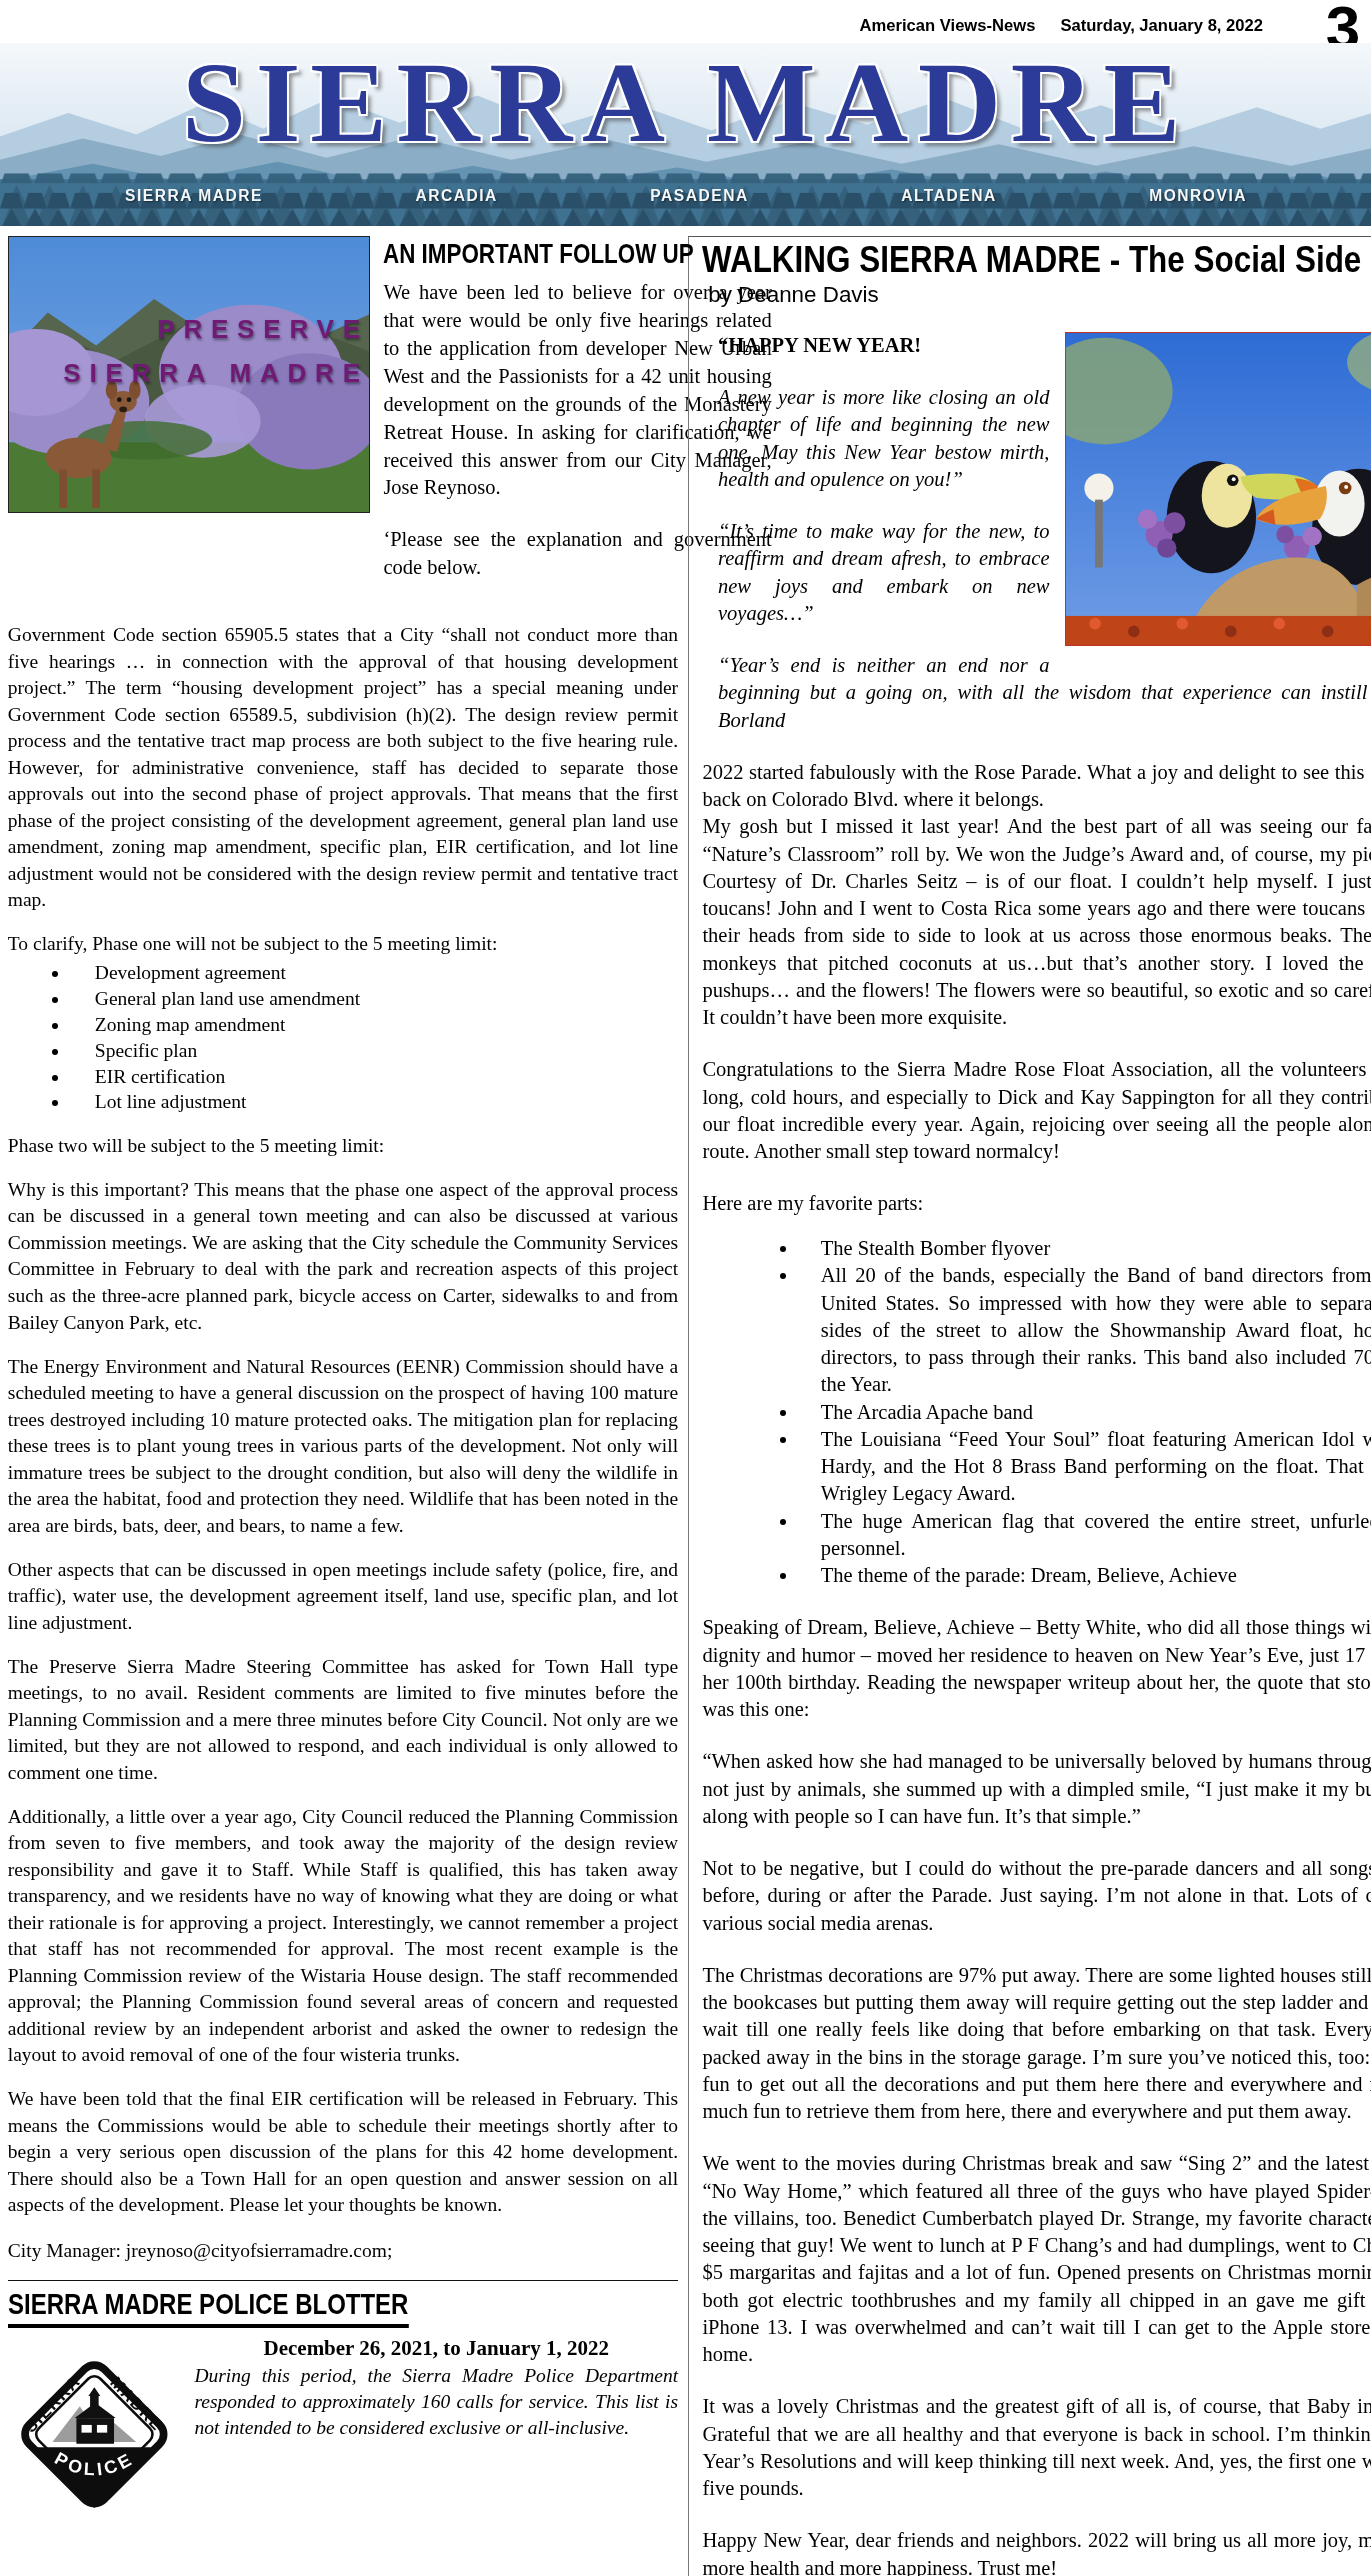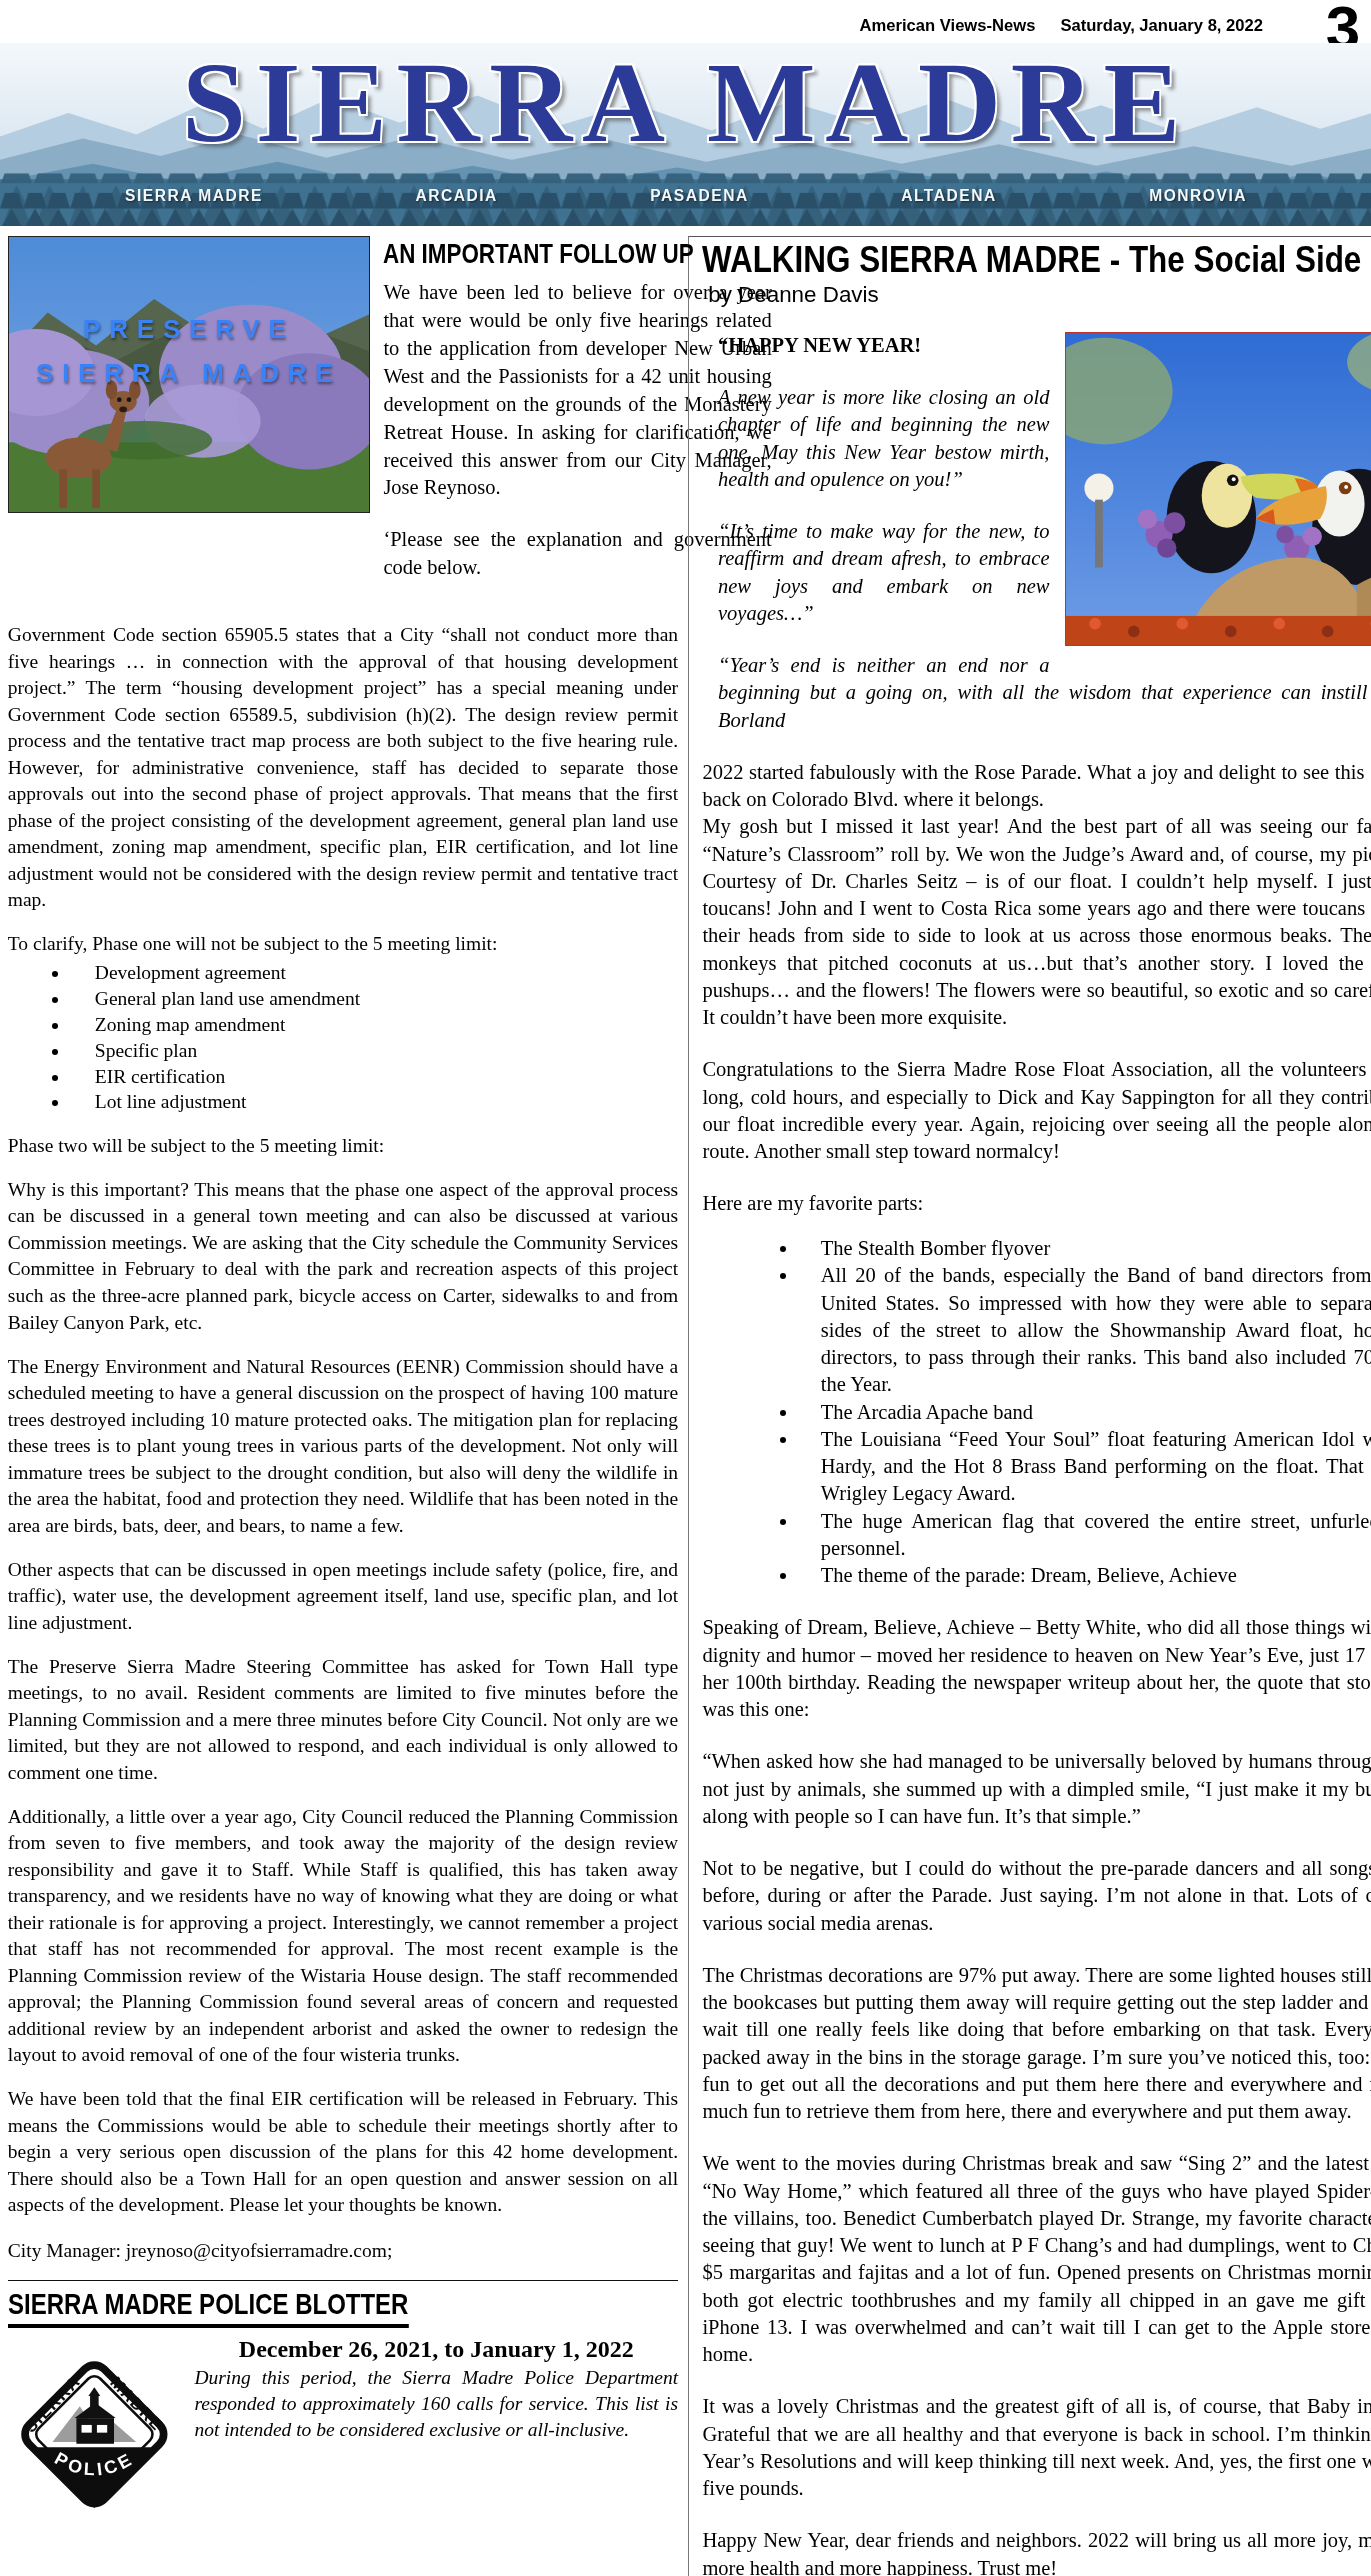--- a/index.html
+++ b/index.html
@@ -36,39 +36,39 @@
   }
   
   .content { display:flex; padding:9.7px 3.9px 0 7.8px; }
   .left-col { width:680px; padding-right:9.7px; }
   .right-col { flex:1; border-left:1px solid #777; border-top:1px solid #555; padding:1.9px 3.9px 0 13.6px; }
   
   .photo-row { display:flex; gap:13.6px; }
   .preserve-photo { width:362px; height:277px; position:relative; border:1px solid #222; flex:none; }
   .preserve-photo svg { width:100%; height:100%; display:block; }
   .preserve-caption {
-    position:absolute; top:70px; left:0; right:0; text-align:center;
-    font-family:"Liberation Sans", sans-serif; font-weight:bold; color:#3b82f6;
+    position:absolute; top:70px; left:0; right:0; text-align:right;
+    font-family:"Liberation Sans", sans-serif; font-weight:bold; color:#701a75;
     font-size:26px; letter-spacing:8.8px; line-height:1.7; text-shadow:1px 1.9px 2.9px rgba(0,0,0,.45);
   }
   .condensed { font-family:"Liberation Sans", sans-serif; font-weight:bold; display:inline-block; transform-origin:0 50%; white-space:nowrap; }
   .followup-head { font-size:28px; transform:scaleX(.8); letter-spacing:0; margin-bottom:9.7px; }
   .intro-col { flex:1; padding-top:1.9px; }
   .intro-col p { font-size:20.5px; line-height:1.36; text-align:justify; margin-bottom:23.4px; }
   .body-copy p { font-size:19.5px; line-height:1.36; text-align:justify; margin-top:17.5px; }
   ul.plain-list { list-style:disc outside; padding-left:62px; margin:1.9px 0 0 0; }
   ul.plain-list li { font-size:19.5px; line-height:1.33; padding-left:25px; }
   .contacts p { font-size:19.5px; line-height:1.35; margin-top:0; text-align:left; }
   .contacts { margin-top:19.5px; }
   
   .section-rule { border-top:1.9px solid #111; margin:15.6px 0 5.8px 0; }
   .blotter-title { font-size:30px; transform:scaleX(.8); border-bottom:4.9px solid #000; padding-bottom:2.9px; }
   .blotter-body { margin-top:7.8px; }
   .police-badge { float:left; width:171px; height:191px; margin:1.9px 15.6px 3.9px 0; }
-  .blotter-date { font-weight:bold; font-size:24px; text-align:center; margin-bottom:1.9px; }
+  .blotter-date { font-weight:bold; font-size:21px; text-align:center; margin-bottom:1.9px; }
   .blotter-intro { font-style:italic; font-size:19.5px; line-height:1.33; text-align:justify; }
   
   .walking-title { font-size:37px; transform:scaleX(.85); letter-spacing:0; }
   .byline { font-family:"Liberation Sans", sans-serif; font-size:22.4px; margin:1.9px 0 23.4px 5.8px; }
   .rose-photo { float:right; width:413px; height:314px; margin:0 0 11.7px 15.6px; border:1.9px solid #c03127; }
   .rose-photo svg { width:100%; height:100%; display:block; }
   .walking-body p { font-size:20.5px; line-height:1.33; text-align:justify; margin-bottom:25px; }
   .greeting { font-weight:bold; padding-left:15.6px; text-align:left !important; }
   .walking-body p.quote { font-style:italic; padding-left:15.6px; }
   .walking-body p.lead { margin-bottom:0; }

